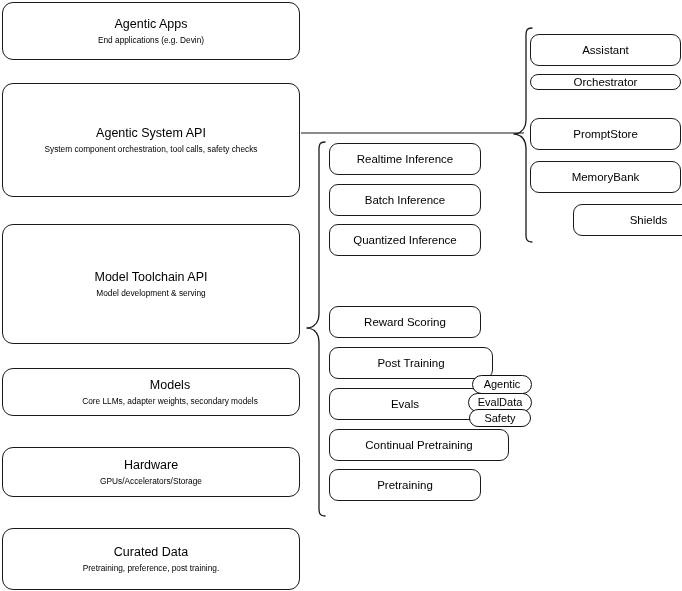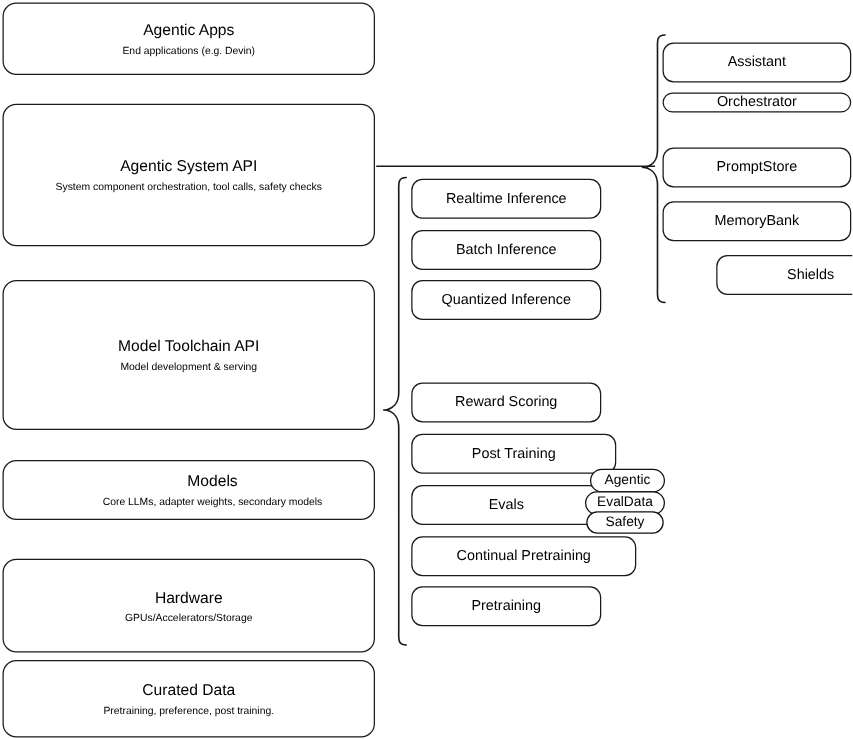--- a/index.html
+++ b/index.html
@@ -101,21 +101,21 @@
   <div class="box" style="left:2px; top:224px; width:298px; height:120px;">
     <div class="title">Model Toolchain API</div>
     <div class="subtitle">Model development &amp; serving</div>
   </div>
 
   <div class="box" style="left:2px; top:368px; width:298px; height:48px;padding-left:44px;">
     <div class="title">Models</div>
     <div class="subtitle">Core LLMs, adapter weights, secondary models</div>
   </div>
 
-  <div class="box" style="left:2px; top:447px; width:298px; height:75px;">
+  <div class="box" style="left:2px; top:447px; width:298px; height:50px;">
     <div class="title">Hardware</div>
     <div class="subtitle">GPUs/Accelerators/Storage</div>
   </div>
 
   <div class="box" style="left:2px; top:528px; width:298px; height:62px;">
     <div class="title">Curated Data</div>
     <div class="subtitle">Pretraining, preference, post training.</div>
   </div>
 
   <div class="connector" style="left:300px; top:126px; width:226px; height:14px;">

